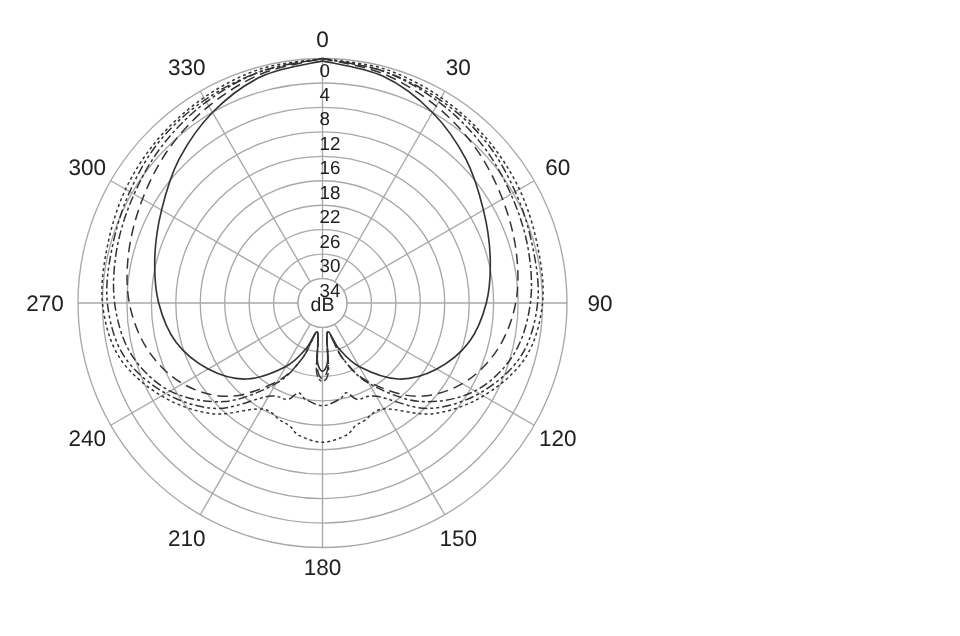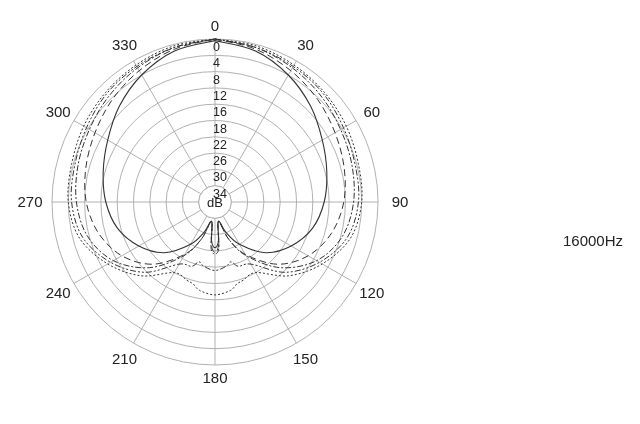--- a/index.html
+++ b/index.html
@@ -67,19 +67,13 @@
       <text x="213" y="132.5" text-anchor="start" font-size="12.5" fill="#222222" font-family="Liberation Sans, sans-serif">18</text>
       <text x="213" y="148.8" text-anchor="start" font-size="12.5" fill="#222222" font-family="Liberation Sans, sans-serif">22</text>
       <text x="213" y="165.1" text-anchor="start" font-size="12.5" fill="#222222" font-family="Liberation Sans, sans-serif">26</text>
       <text x="213" y="181.4" text-anchor="start" font-size="12.5" fill="#222222" font-family="Liberation Sans, sans-serif">30</text>
       <text x="213" y="197.7" text-anchor="start" font-size="12.5" fill="#222222" font-family="Liberation Sans, sans-serif">34</text>
       <text x="215" y="207" text-anchor="middle" font-size="13" fill="#222222" font-family="Liberation Sans, sans-serif">dB</text>
     </g>
 </svg>
 
 <div class="legend">
-  <div class="legend-row">
-    <svg class="legend-line" width="90" height="2" style="overflow:visible">
-        <line x1="0" y1="0" x2="90" y2="0" stroke="#555" stroke-width="1.3"></line>
-      </svg>
-    <span class="legend-label">16000Hz</span>
-  </div>
 </div>
 
 </body></html>

